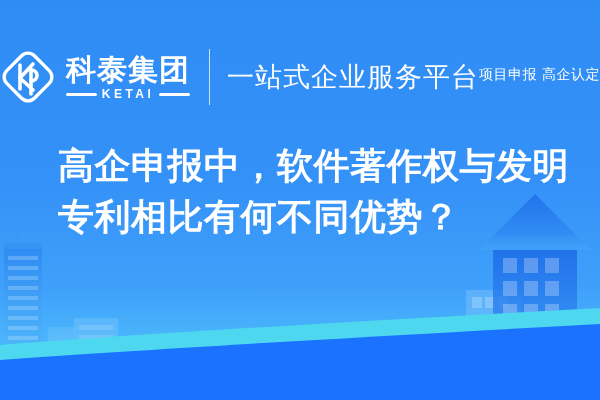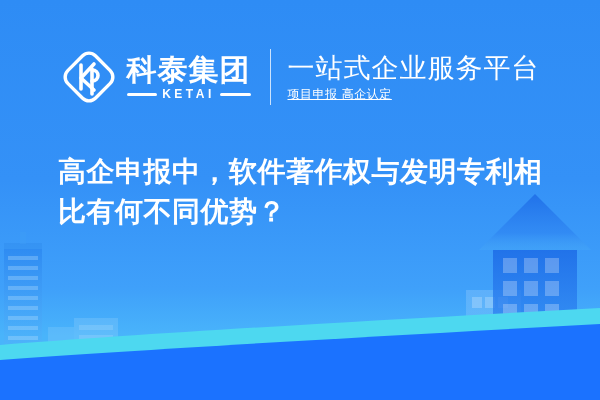--- a/index.html
+++ b/index.html
@@ -85,49 +85,47 @@
   .v-divider {
     width: 1px;
     height: 56px;
     background: rgba(255,255,255,0.75);
     margin: 0 17px 0 19px;
     flex: 0 0 1px;
   }
 
   .tagline-block {
     display: flex;
-    flex-direction: column;
     justify-content: center;
   }
   .tagline-main {
     font-size: 27px;
     color: #ffffff;
     letter-spacing: 1px;
     line-height: 1.12;
     white-space: nowrap;
     font-family: "DejaVu Sans", "Liberation Sans", sans-serif;
   }
   .tagline-sub {
-    font-size: 12px;
+    font-size: 14px;
     color: #ffffff;
     letter-spacing: 0.5px;
     line-height: 1.2;
     margin-top: 4px;
     white-space: nowrap;
     font-family: "DejaVu Sans", "Liberation Sans", sans-serif;
-    text-decoration: underline;
   }
 
   
   .headline {
     position: absolute;
     left: 58px;
-    top: 152px;
+    top: 140px;
     width: 512px;
-    font-size: 28px;
+    font-size: 36px;
     font-weight: bold;
     color: #ffffff;
     line-height: 1.42;
     letter-spacing: 0.5px;
     font-family: "DejaVu Sans", "Liberation Sans", sans-serif;
   }
 </style>
 </head>
 <body>
 

